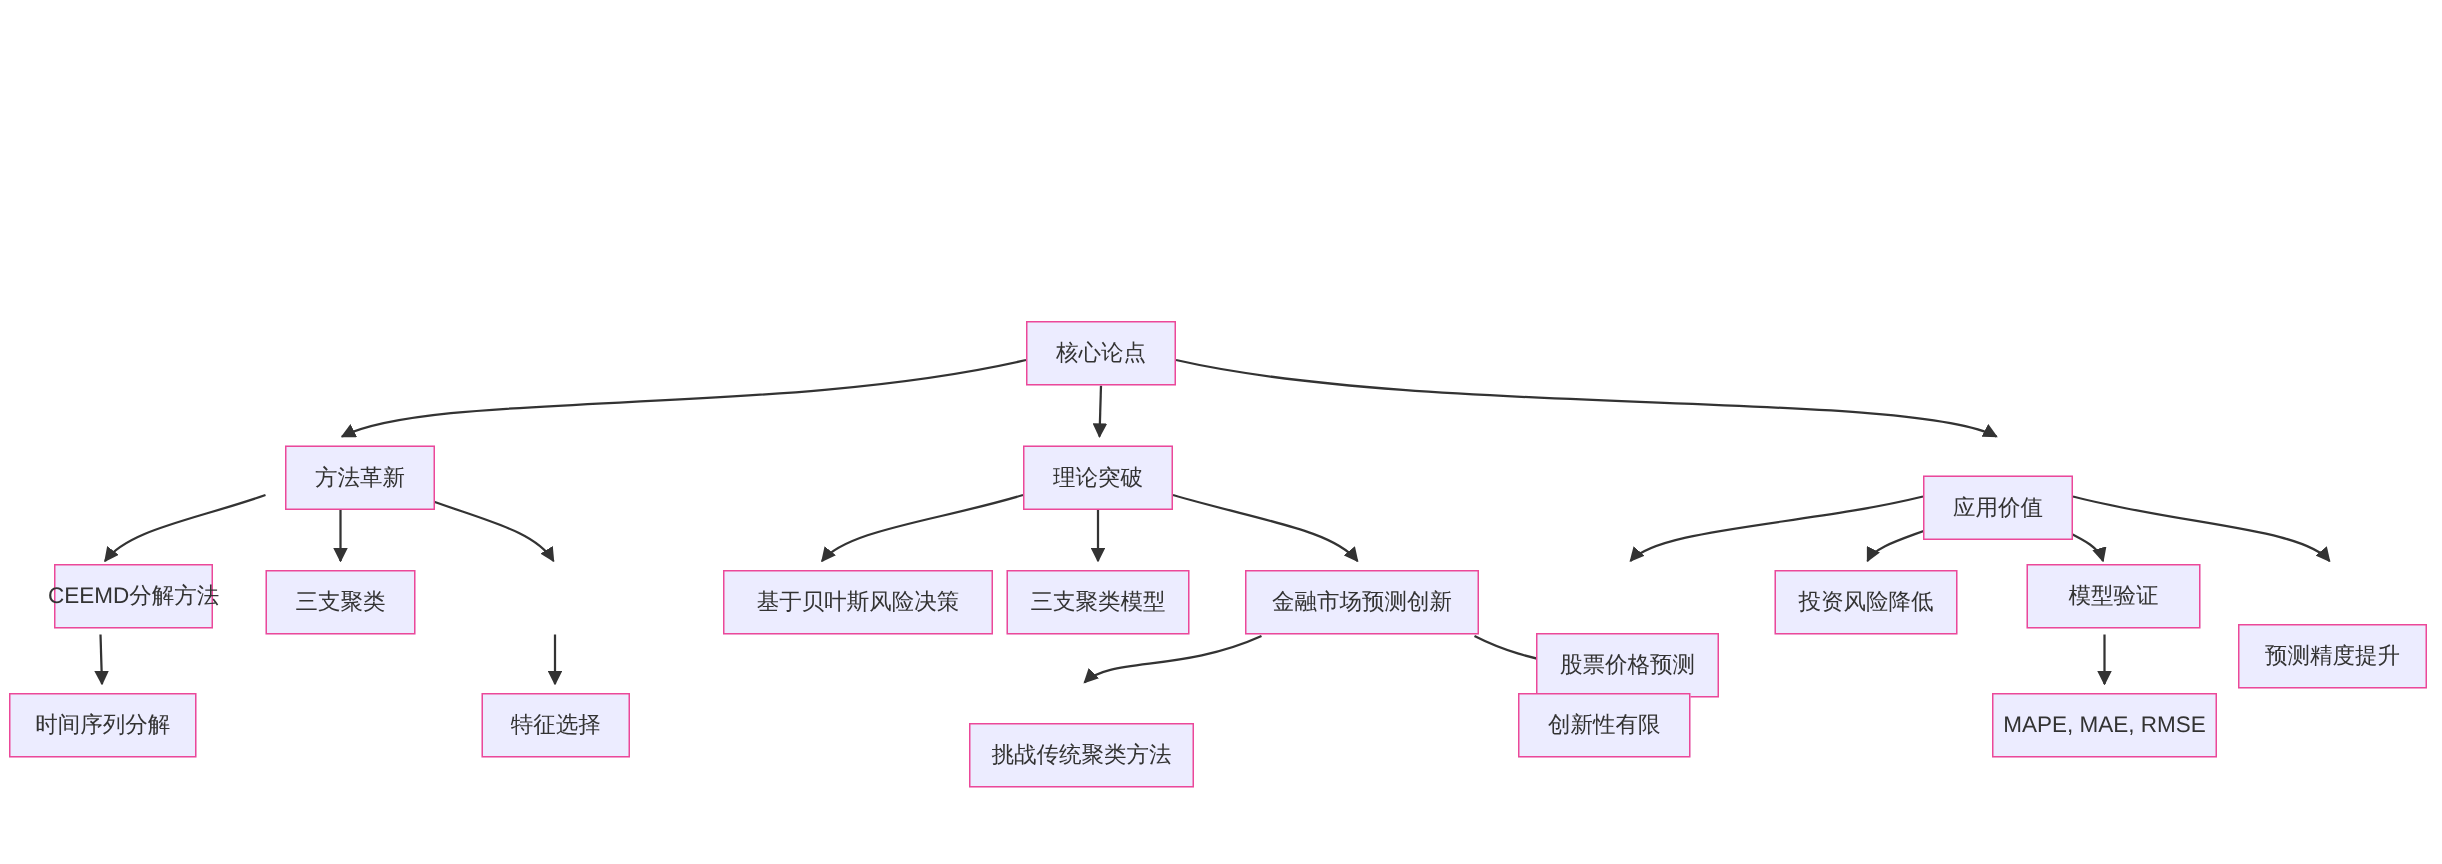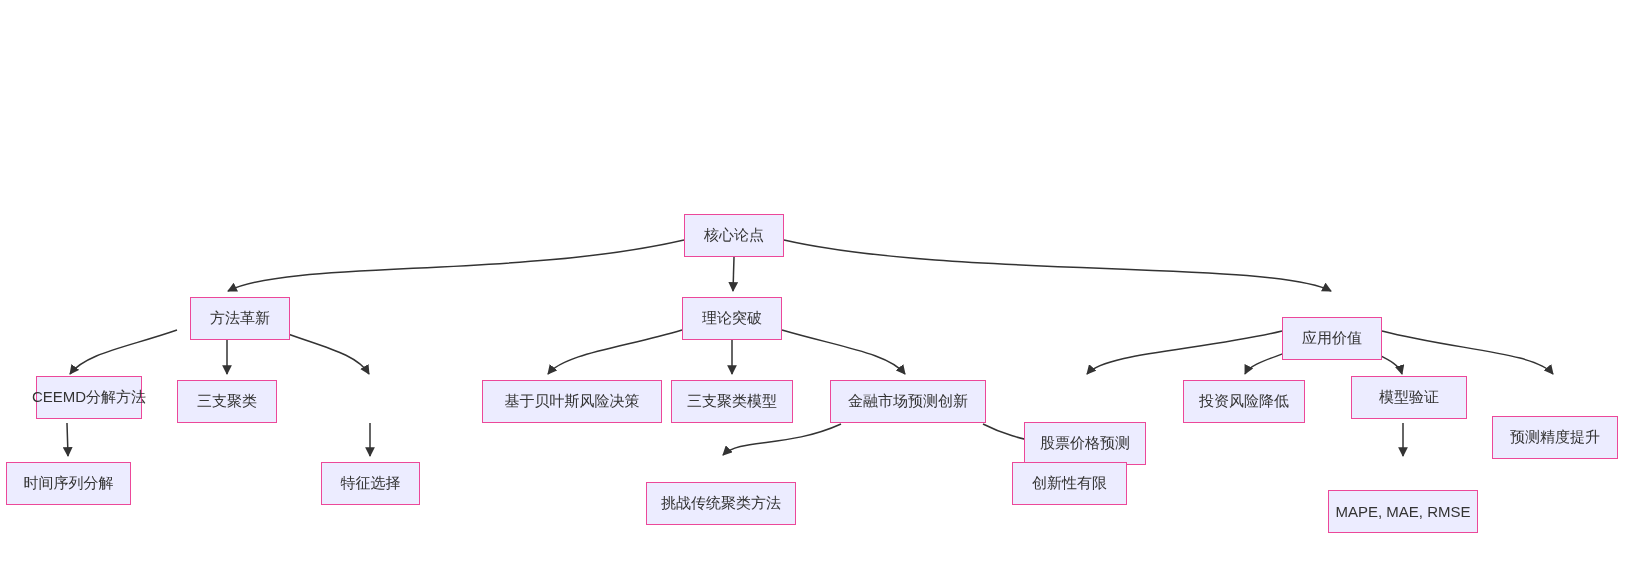--- a/index.html
+++ b/index.html
@@ -90,15 +90,15 @@
   <div class="node" style="left:830px; top:380px; width:156px;">金融市场预测创新</div>
   <div class="node" style="left:1024px; top:380px; width:122px;margin-top:42px;">股票价格预测</div>
   <div class="node" style="left:1183px; top:380px; width:122px;">投资风险降低</div>
   <div class="node" style="left:1351px; top:376px; width:116px;">模型验证</div>
   <div class="node" style="left:1492px; top:380px; width:126px;margin-top:36px;">预测精度提升</div>
 
   <div class="node" style="left:6px; top:462px; width:125px;">时间序列分解</div>
   <div class="node" style="left:321px; top:462px; width:99px;">特征选择</div>
   <div class="node" style="left:646px; top:462px; width:150px;margin-top:20px;">挑战传统聚类方法</div>
   <div class="node" style="left:1012px; top:462px; width:115px;">创新性有限</div>
-  <div class="node" style="left:1328px; top:490px; width:150px;">MAPE, MAE, RMSE</div>
+  <div class="node" style="left:1328px; top:462px; width:150px;">MAPE, MAE, RMSE</div>
 
 </div>
 
 </body></html>

